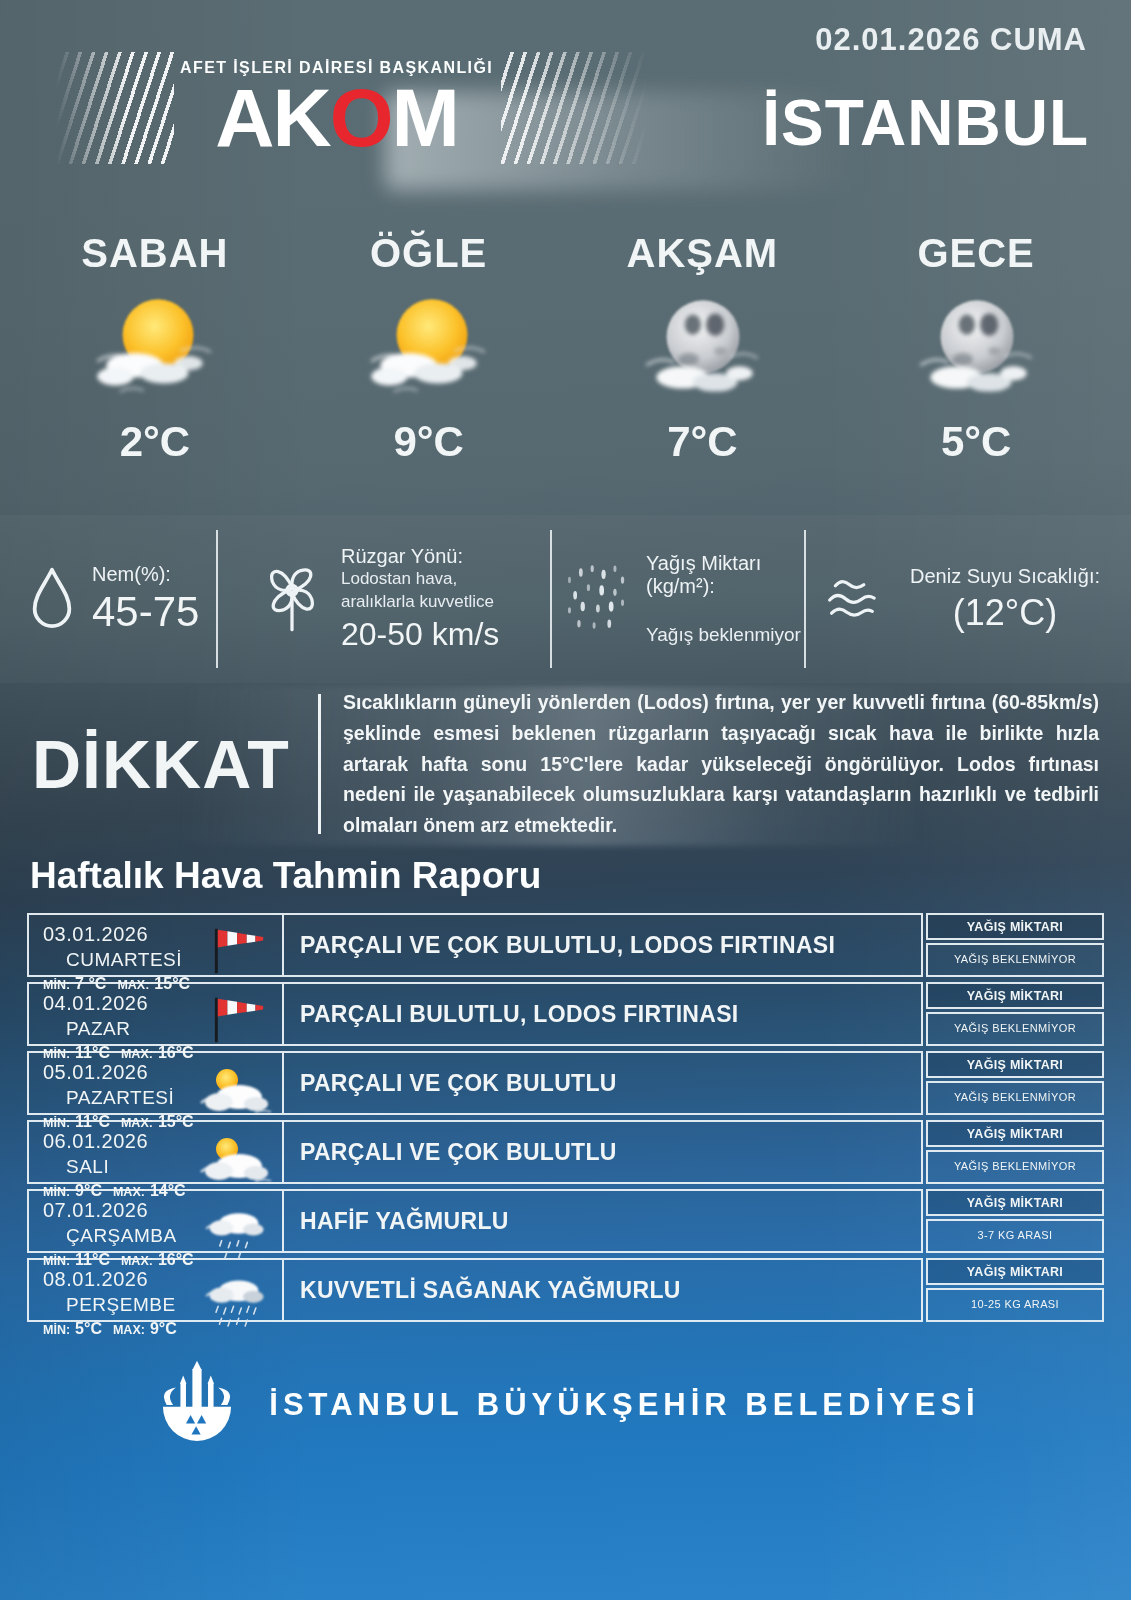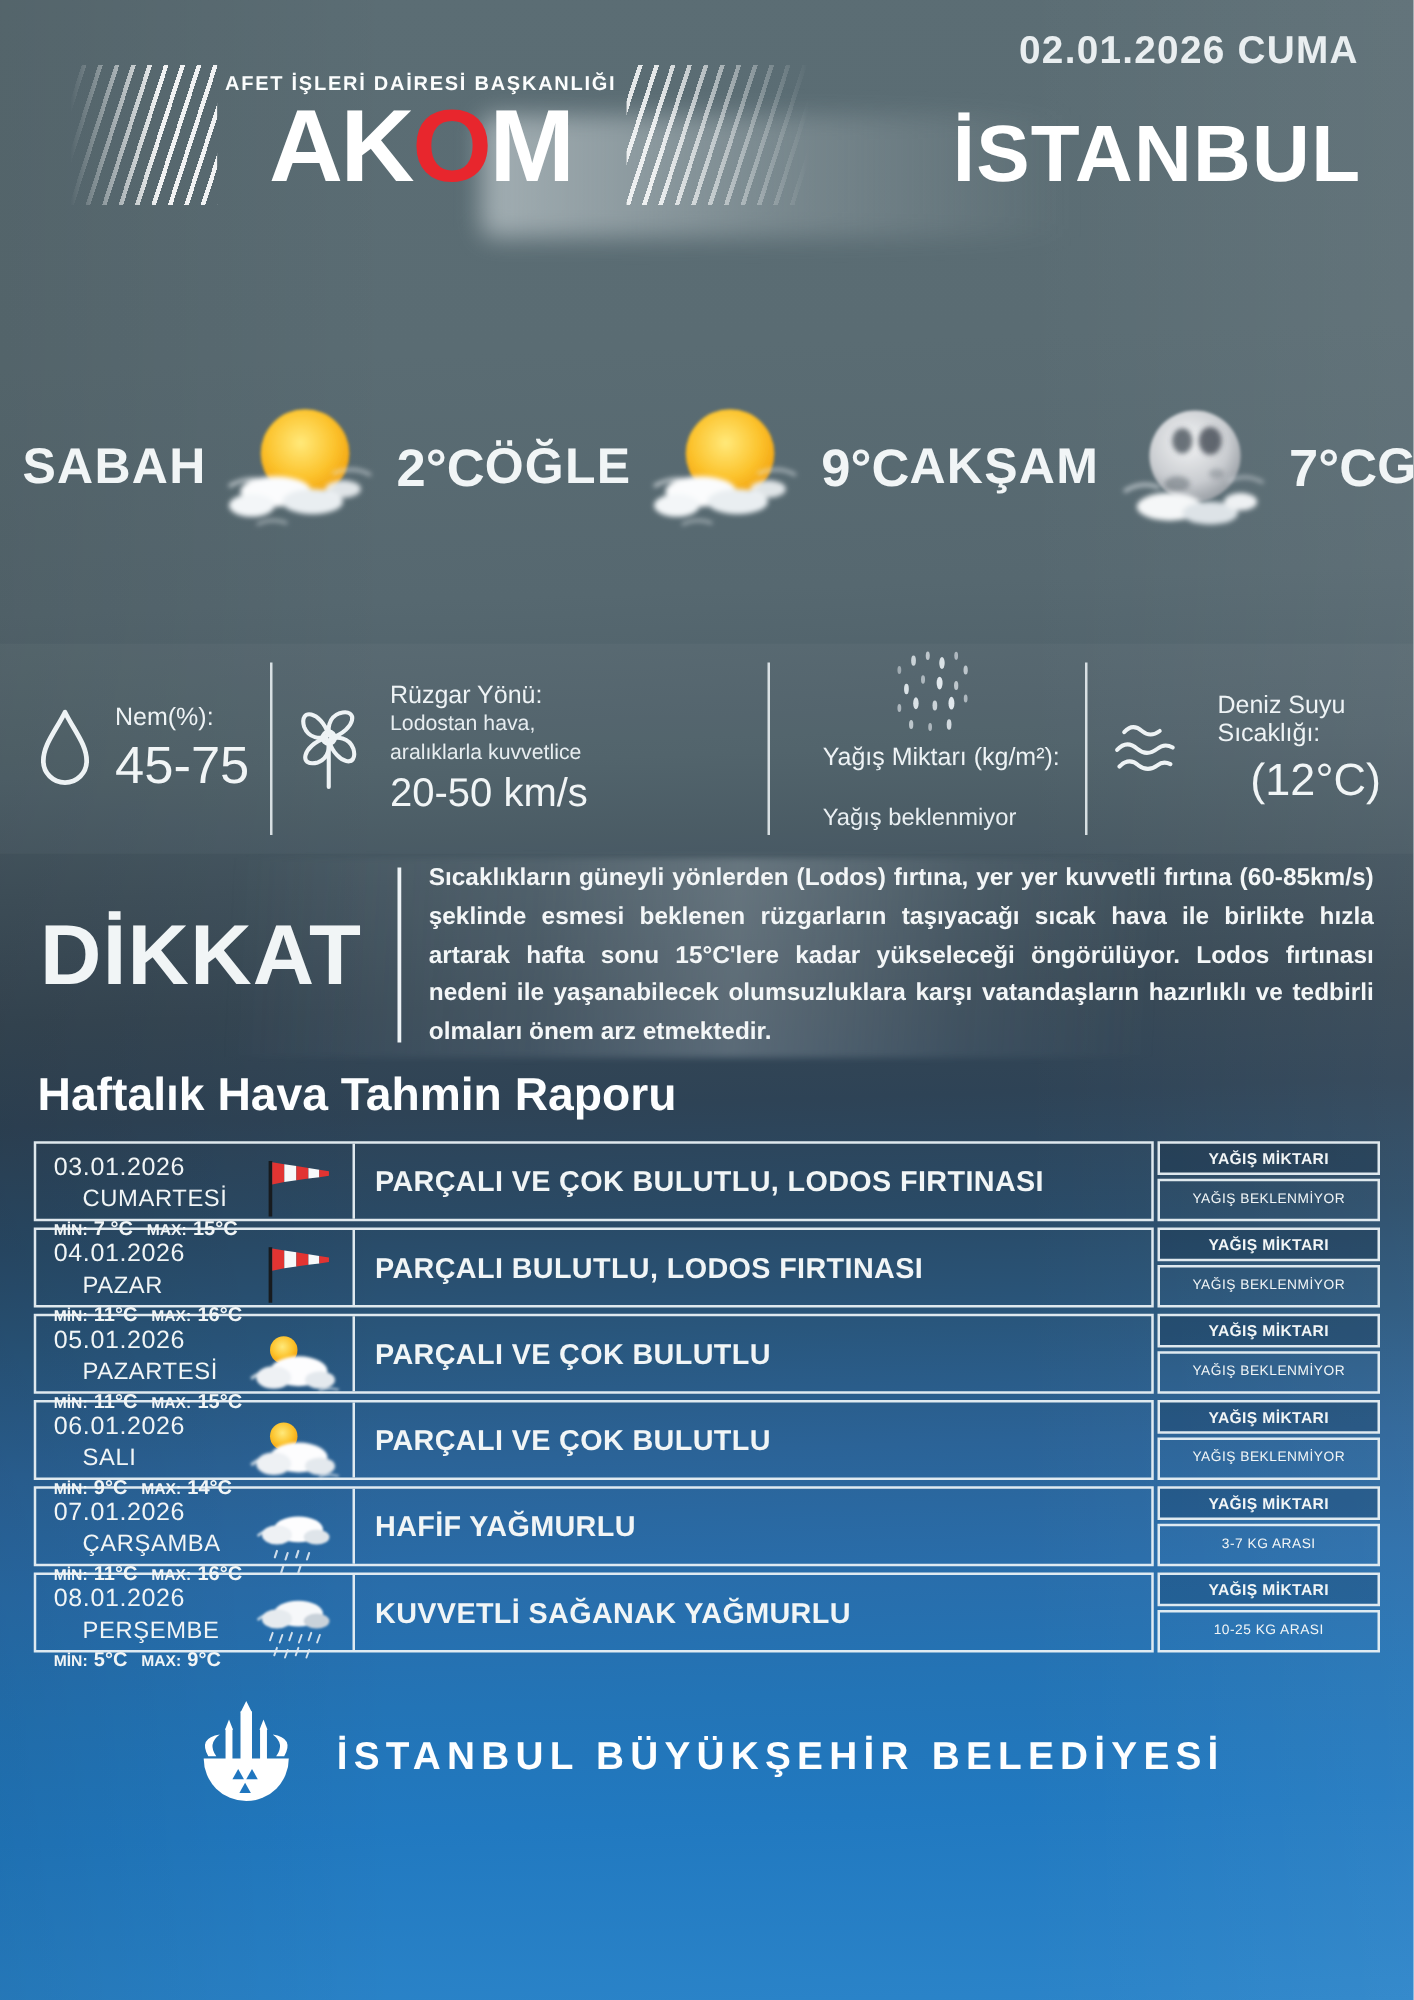--- a/index.html
+++ b/index.html
@@ -56,32 +56,32 @@
   .org{font-size:16px;font-weight:700;letter-spacing:1.4px;color:#fbfdfd;margin-bottom:2px;white-space:nowrap;}
   .akom{font-size:82px;font-weight:900;letter-spacing:-2px;line-height:.95;color:#fff;}
   .akom .red{color:#e8262d;}
   .city{
     position:absolute;top:86px;right:42px;
     font-size:64px;font-weight:800;letter-spacing:1px;color:#fff;
   }
 
   
   .periods{height:310px;display:grid;grid-template-columns:repeat(4,1fr);padding:26px 18px 0 18px;}
-  .period{display:flex;flex-direction:row;align-items:center;justify-content:space-between;}
+  .period{display:flex;flex-direction:column;align-items:center;}
   .p-label{font-size:40px;font-weight:800;letter-spacing:1px;}
   .p-icon{width:152px;height:132px;margin-top:6px;}
   .p-temp{font-size:42px;font-weight:800;margin-top:4px;}
 
   
   .strip{height:168px;display:flex;align-items:stretch;background:rgba(255,255,255,.03);}
   .vdiv{width:2px;height:138px;align-self:center;background:rgba(240,246,248,.85);}
   .cell{display:flex;align-items:center;}
   .c-hum{width:216px;padding-left:26px;}
-  .c-wind{width:396px;padding-left:10px;}
-  .c-prec{width:252px;padding-left:8px;flex-direction:column;}
+  .c-wind{width:332px;padding-left:39px;}
+  .c-prec{width:252px;padding-left:8px;}
   .c-sea{flex:1;padding-left:18px;}
   .cell .cicon{flex:none;}
   .cell .txt{margin-left:14px;}
   .lbl{font-size:20px;font-weight:500;color:#eef3f5;}
   .hum-val{font-size:42px;font-weight:500;margin-top:2px;}
   .wind-d{font-size:17px;font-weight:500;color:#e7edf0;line-height:1.3;}
   .wind-val{font-size:32px;font-weight:500;margin-top:3px;}
   .prec-val{font-size:19px;font-weight:500;margin-top:26px;color:#e9eff2;}
   .sea-val{font-size:36px;font-weight:500;margin-top:4px;text-align:center;}
 

